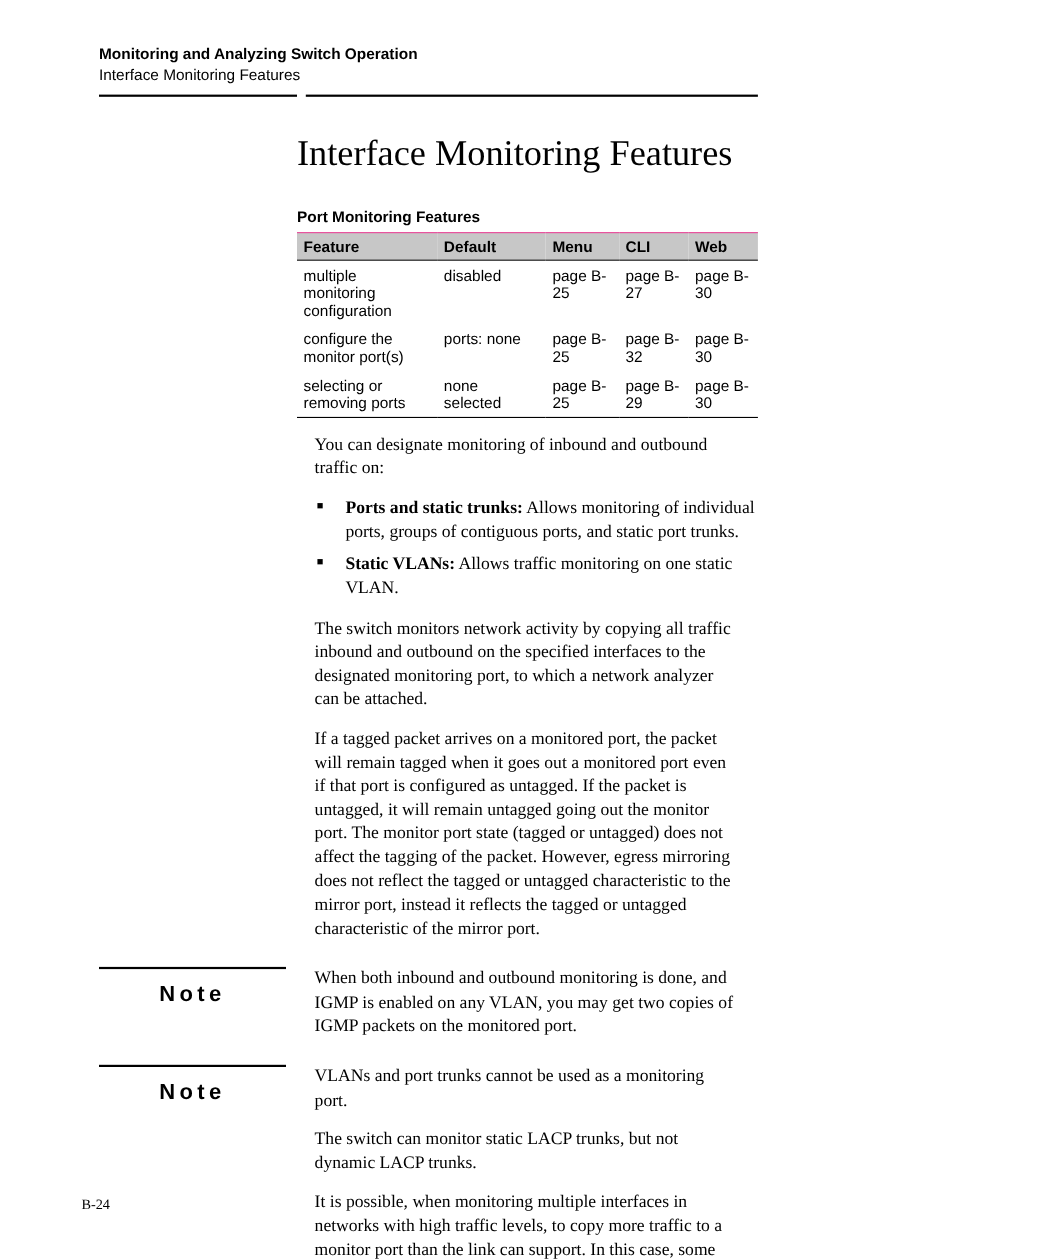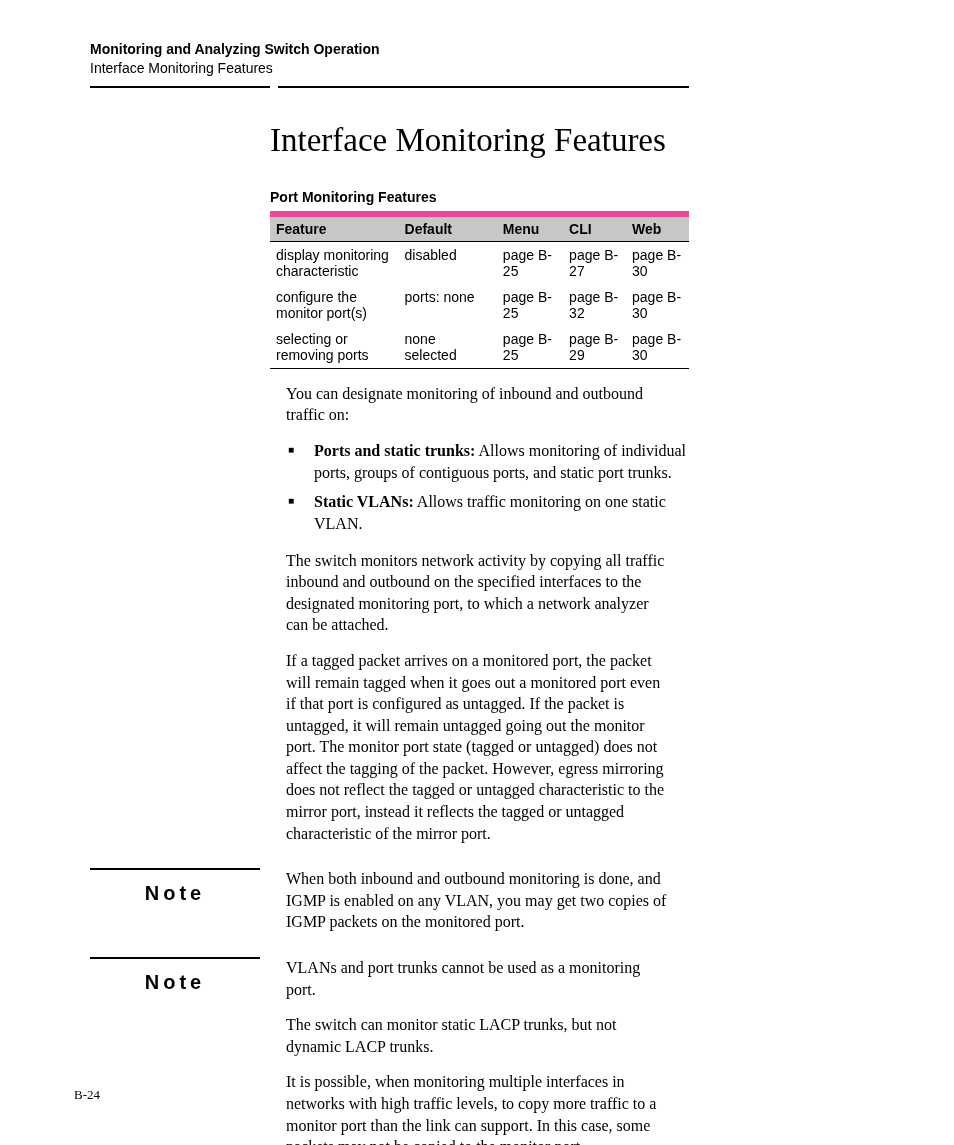--- a/index.html
+++ b/index.html
@@ -66,21 +66,21 @@
     width: 100%;
     border-collapse: collapse;
     font-family: Arial, Helvetica, sans-serif;
     font-size: 14px;
   }
   table.feat thead th {
     background: #c7c7c7;
     text-align: left;
     font-weight: bold;
     padding: 4px 6px;
-    border-top: 6px solid #ec4899;
+    border-top: 1px solid #ec4899;
     border-bottom: 1px solid #000;
   }
   table.feat tbody td {
     padding: 5px 6px;
     vertical-align: top;
     font-weight: normal;
   }
   table.feat tbody tr:last-child td {
     border-bottom: 1px solid #000;
   }
@@ -178,21 +178,21 @@
           <tr>
             <th class="col-feature">Feature</th>
             <th class="col-default">Default</th>
             <th class="col-menu">Menu</th>
             <th class="col-cli">CLI</th>
             <th class="col-web">Web</th>
           </tr>
         </thead>
         <tbody>
           <tr>
-            <td>display monitoring characteristic</td>
+            <td>multiple monitoring configuration</td>
             <td>disabled</td>
             <td>page B-25</td>
             <td>page B-27</td>
             <td>page B-30</td>
           </tr>
           <tr>
             <td>configure the monitor port(s)</td>
             <td>ports: none</td>
             <td>page B-25</td>
             <td>page B-32</td>

